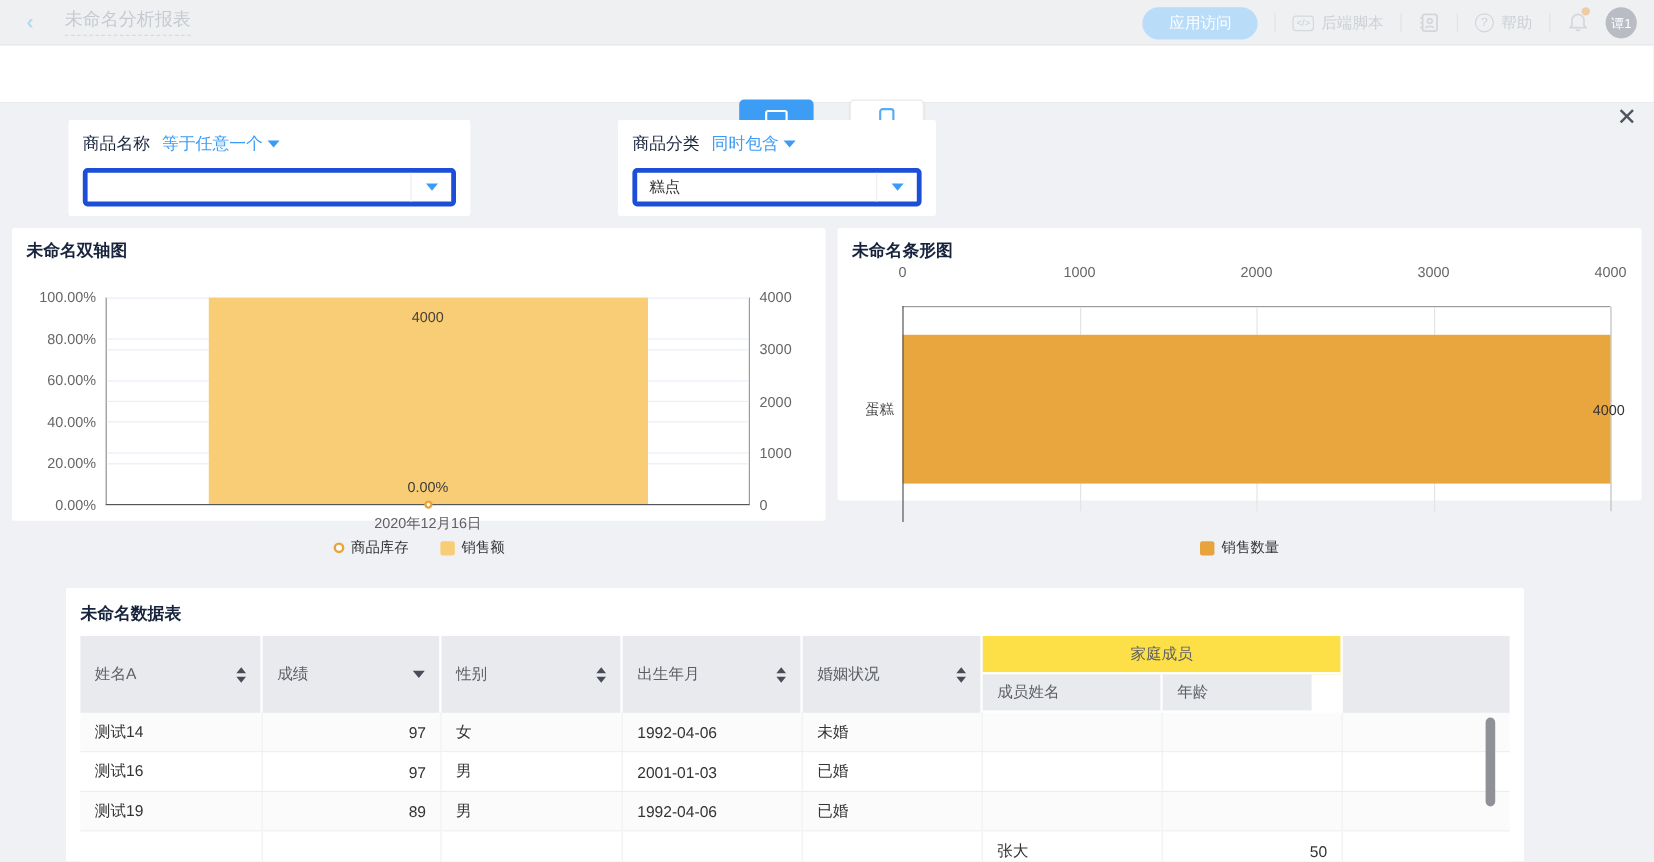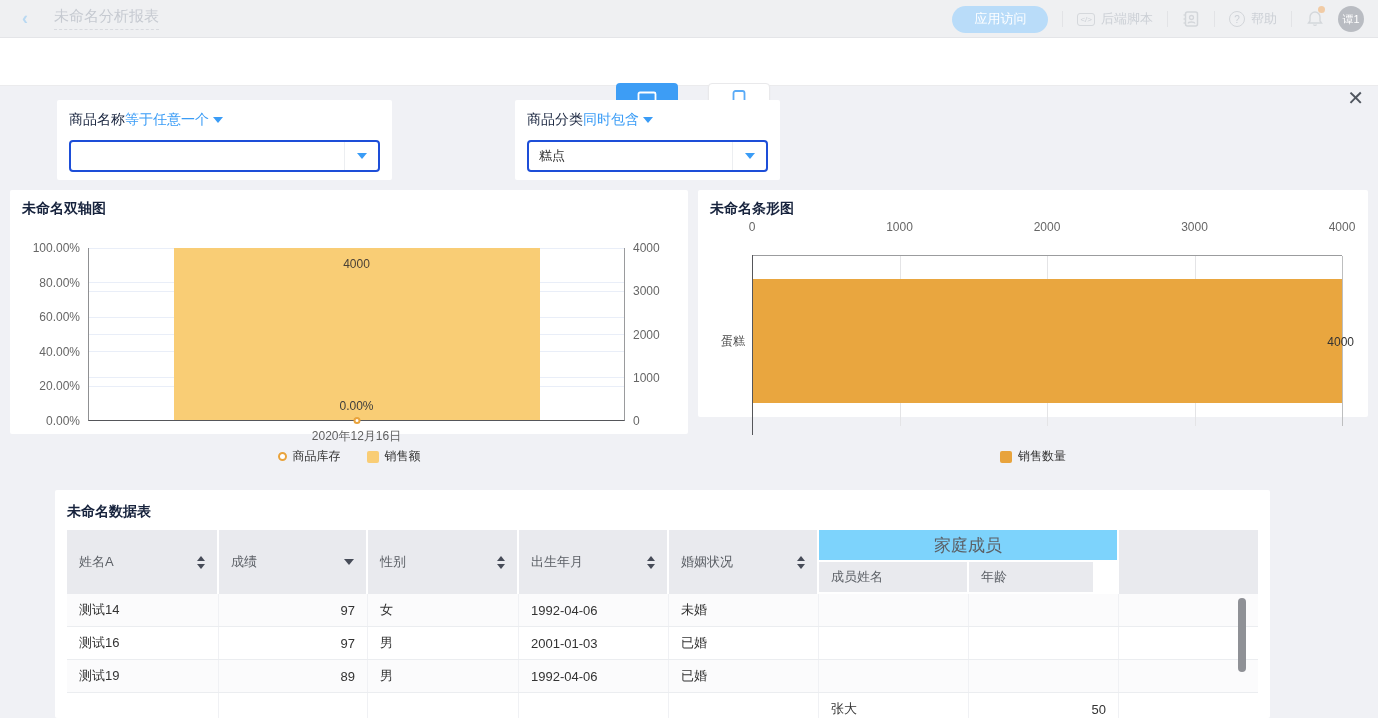--- a/index.html
+++ b/index.html
@@ -32,26 +32,26 @@
     border-bottom:1px solid #ebebed;}
   .toggle-btn{position:absolute;top:45px;width:62px;height:33px;border-radius:4px;display:flex;
     align-items:center;justify-content:center;cursor:pointer;}
   .toggle-desktop{left:616px;background:#3d9df5;}
   .toggle-mobile{left:708px;background:#fff;border:1px solid #e9e9eb;box-shadow:0 1px 2px rgba(0,0,0,.04);}
   .close-x{position:absolute;right:14px;top:50px;font-size:20px;color:#4f555e;cursor:pointer;line-height:1;}
   
   .card{position:absolute;background:#fff;border-radius:2px;}
   .filter-card-1{left:57px;top:100px;width:335px;height:80px;}
   .filter-card-2{left:515px;top:100px;width:265px;height:80px;}
-  .filter-head{position:absolute;left:12px;top:11px;display:flex;align-items:center;}
+  .filter-head{position:absolute;left:12px;top:11px;display:flex;align-items:center;gap:10px;}
   .filter-label{color:#17233d;font-size:14px;}
   .filter-op{color:#3a9cf6;font-size:14px;display:flex;align-items:center;gap:4px;cursor:pointer;}
   .caret-down{width:0;height:0;border-left:5px solid transparent;border-right:5px solid transparent;
     border-top:6px solid #3a9cf6;display:inline-block;}
-  .filter-select{position:absolute;left:12px;top:40px;height:32px;border:2px solid #1d4ed8;border-radius:4px;
+  .filter-select{position:absolute;left:12px;top:40px;height:32px;border:4px solid #1d4ed8;border-radius:4px;
     background:#fff;display:flex;align-items:center;cursor:pointer;}
   .filter-card-1 .filter-select{width:311px;}
   .filter-card-2 .filter-select{width:241px;}
   .select-value{flex:1;padding-left:10px;font-size:13px;color:#333;}
   .select-arrow-seg{width:34px;height:100%;border-left:1px solid #eceef1;display:flex;
     align-items:center;justify-content:center;}
   
   .chart-card-left{left:10px;top:190px;width:678px;height:244px;}
   .chart-card-right{left:698px;top:190px;width:670px;height:227px;}
   .chart-title{position:absolute;left:12px;top:10px;font-size:14px;font-weight:bold;color:#17233d;}
@@ -85,22 +85,22 @@
   .c2-bar-label{position:absolute;top:79px;color:#333;font-size:12px;transform:translateX(-55%);}
   .c2-cat-label{position:absolute;left:0;top:143px;width:47px;text-align:right;color:#4a4a4a;font-size:12px;}
   
   .table-card{left:55px;top:490px;width:1215px;height:228px;overflow:hidden;}
   .table-title{position:absolute;left:12px;top:13px;font-size:14px;font-weight:bold;color:#17233d;}
   .tbl{position:absolute;left:12px;top:40px;width:1191px;}
   .thead{display:flex;height:64px;}
   .th{background:#e9eaee;border-right:2px solid #fff;display:flex;align-items:center;
     justify-content:space-between;padding:0 12px;color:#5c6066;font-size:13px;}
   .th-group{display:flex;flex-direction:column;border-right:2px solid #fff;}
-  .th-group-top{height:32px;background:#7dd3fc;border-bottom:2px solid #fff;display:flex;
-    align-items:center;justify-content:center;color:#5c6066;font-size:17px;}
+  .th-group-top{height:32px;background:#fde047;border-bottom:2px solid #fff;display:flex;
+    align-items:center;justify-content:center;color:#5c6066;font-size:13px;}
   .th-group-bottom{display:flex;height:30px;}
   .th-sub{background:#e9eaee;display:flex;align-items:center;padding:0 12px;color:#5c6066;font-size:13px;}
   .sort-both{display:flex;flex-direction:column;gap:3px;}
   .tri-up{width:0;height:0;border-left:4px solid transparent;border-right:4px solid transparent;
     border-bottom:5px solid #474c58;}
   .tri-down{width:0;height:0;border-left:4px solid transparent;border-right:4px solid transparent;
     border-top:5px solid #474c58;}
   .tri-down-lg{width:0;height:0;border-left:5px solid transparent;border-right:5px solid transparent;
     border-top:6px solid #474c58;}
   .trow{display:flex;height:33px;border-bottom:1px solid #ebedf0;background:#fff;}

